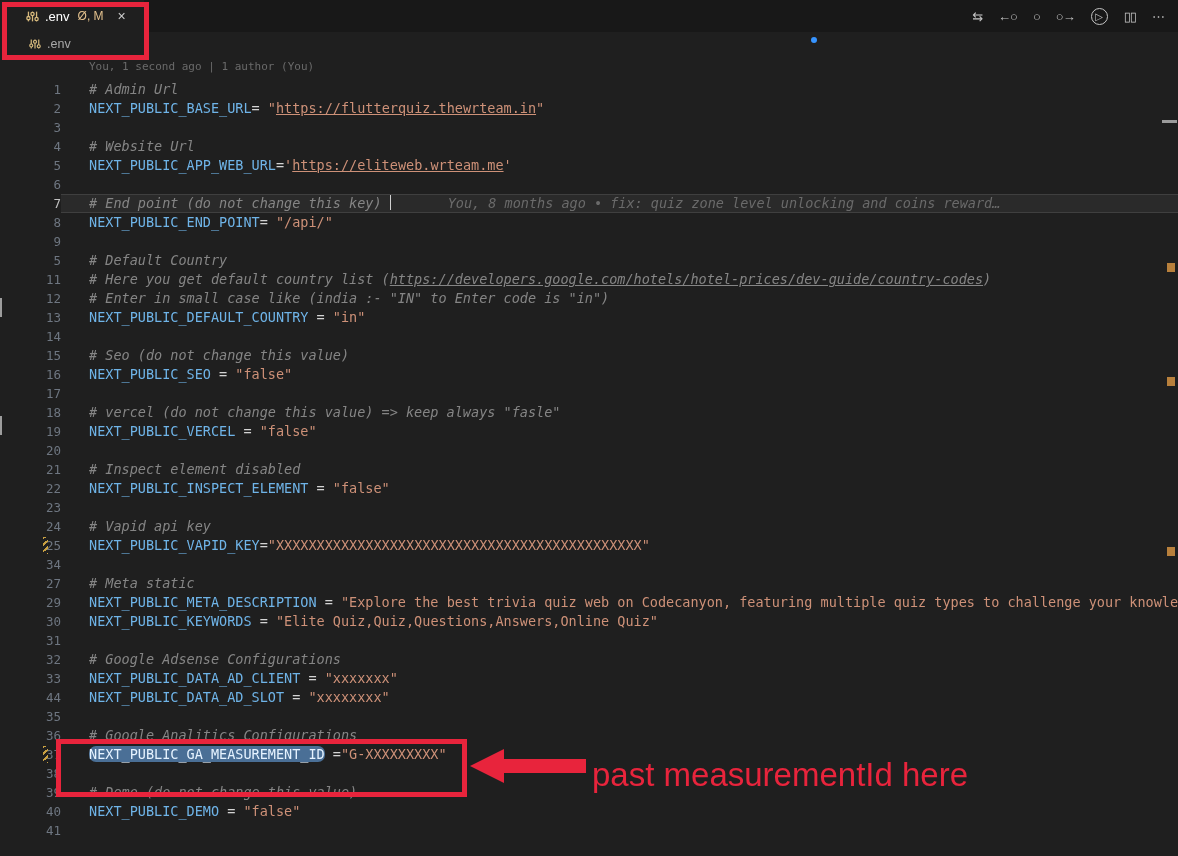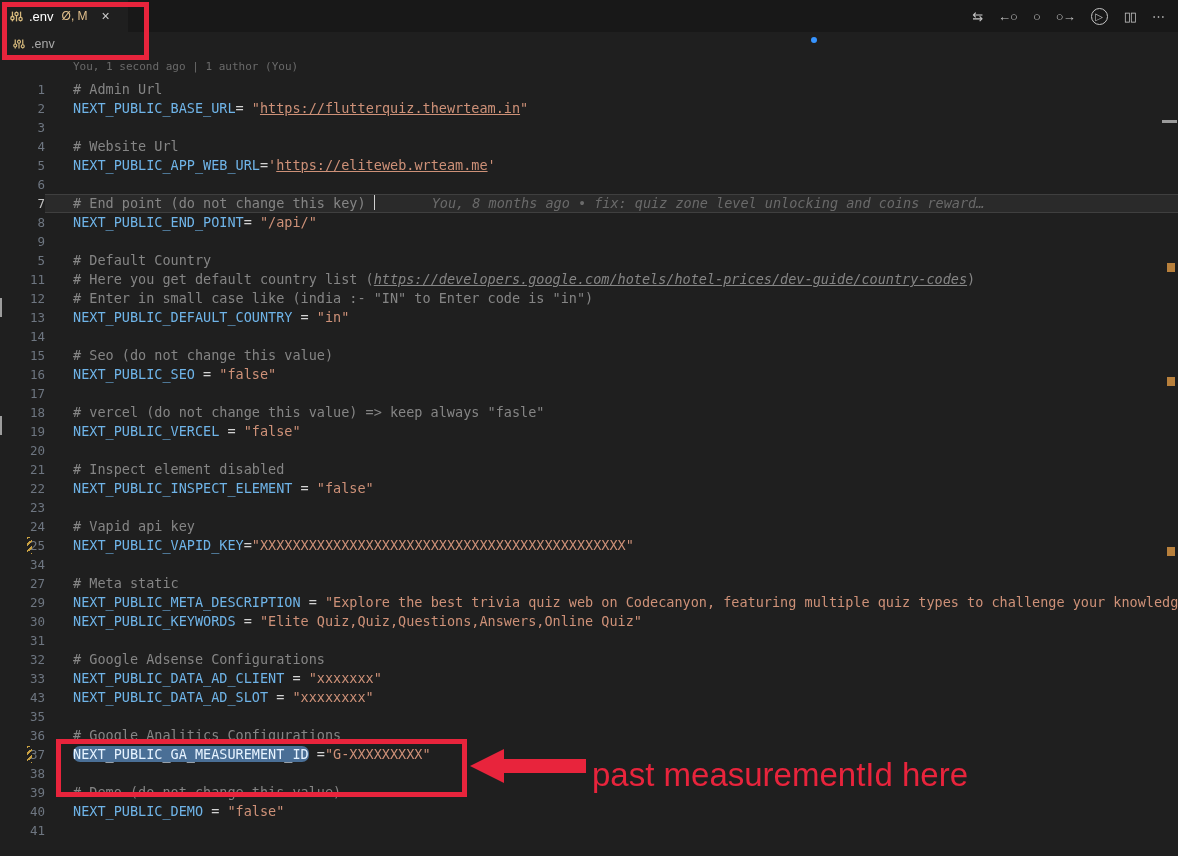--- a/index.html
+++ b/index.html
@@ -7,21 +7,21 @@
     --key-color:#6fb4e8; --string-color:#ce9178; --operator-color:#d4d4d4;
     --blame-color:#6a6a6a; --line-number-color:#6e7681; --current-line-bg:#2a2a2a;
     --word-highlight-bg:#4a6f96; --modified-gutter-color:#c8a042;
     --git-modified-badge:#e2c08d; --annotation-red:#e8243c;
     --ruler-mark-orange:#b8803c; --sync-dot-blue:#3794ff;
   }
   *{box-sizing:border-box;}
   html,body{margin:0;padding:0;}
   body{width:1178px;height:856px;overflow:hidden;background:var(--background);
        font-family:"Liberation Sans",sans-serif;}
-  .window{position:relative;width:1178px;height:856px;overflow:hidden;}
+  .window{position:relative;width:1178px;height:856px;overflow:hidden;padding-left:16px;}
 
   
   .tab-bar{height:32px;background:var(--tabbar-bg);display:flex;align-items:stretch;}
   .tab{display:flex;align-items:center;gap:6px;padding:0 10px;background:var(--background);
        color:#ffffff;font-size:13px;min-width:128px;cursor:pointer;}
   .tab-label{color:#ffffff;}
   .tab-badge{color:var(--git-modified-badge);font-size:12px;margin-left:2px;}
   .tab-close{color:#cccccc;margin-left:8px;font-size:14px;cursor:pointer;}
   .tab-actions{margin-left:auto;display:flex;align-items:center;gap:16px;
                padding-right:14px;color:#c5c5c5;font-size:13px;}
@@ -40,21 +40,21 @@
               font-size:11px;}
   .line{display:flex;height:19px;position:relative;}
   .ln{flex:none;width:45px;text-align:right;color:var(--line-number-color);font-size:12.5px;
       cursor:pointer;user-select:none;}
   .line.current .ln{color:#c2c2c2;}
   .lc{flex:1;white-space:pre;overflow:hidden;padding-left:28px;}
   .line.current .lc{background:var(--current-line-bg);
       box-shadow:inset 0 1px 0 #3f3f3f, inset 0 -1px 0 #3f3f3f;}
   .mod-marker{position:absolute;left:27px;top:1px;bottom:1px;width:5px;
       background:repeating-linear-gradient(140deg,var(--modified-gutter-color) 0 2px,transparent 2px 5px);}
-  .tk-c{color:var(--comment-color);}
+  .tk-c{color:var(--comment-color);font-style:italic;}
   .tk-cu{color:var(--comment-color);font-style:italic;text-decoration:underline;}
   .tk-k{color:var(--key-color);}
   .tk-hl{color:#e6f3ff;background:var(--word-highlight-bg);border-radius:7px;}
   .tk-o{color:var(--operator-color);}
   .tk-s{color:var(--string-color);}
   .tk-u{color:var(--string-color);text-decoration:underline;}
   .tk-blame{color:var(--blame-color);font-style:italic;}
   .tk-cursor{display:inline-block;width:0;border-left:1.8px solid #d0d0d0;height:15px;
       vertical-align:-2px;}
 
@@ -251,21 +251,21 @@
         </div>
         <div class="line">
           <span class="ln">32</span>
           <span class="lc"><span class="tk-c"># Google Adsense Configurations</span></span>
         </div>
         <div class="line">
           <span class="ln">33</span>
           <span class="lc"><span class="tk-k">NEXT_PUBLIC_DATA_AD_CLIENT</span><span class="tk-o"> = </span><span class="tk-s">"xxxxxxx"</span></span>
         </div>
         <div class="line">
-          <span class="ln">43</span>
+          <span class="ln">44</span>
           <span class="lc"><span class="tk-k">NEXT_PUBLIC_DATA_AD_SLOT</span><span class="tk-o"> = </span><span class="tk-s">"xxxxxxxx"</span></span>
         </div>
         <div class="line">
           <span class="ln">35</span>
           <span class="lc"></span>
         </div>
         <div class="line">
           <span class="ln">36</span>
           <span class="lc"><span class="tk-c"># Google Analitics Configurations</span></span>
         </div>

